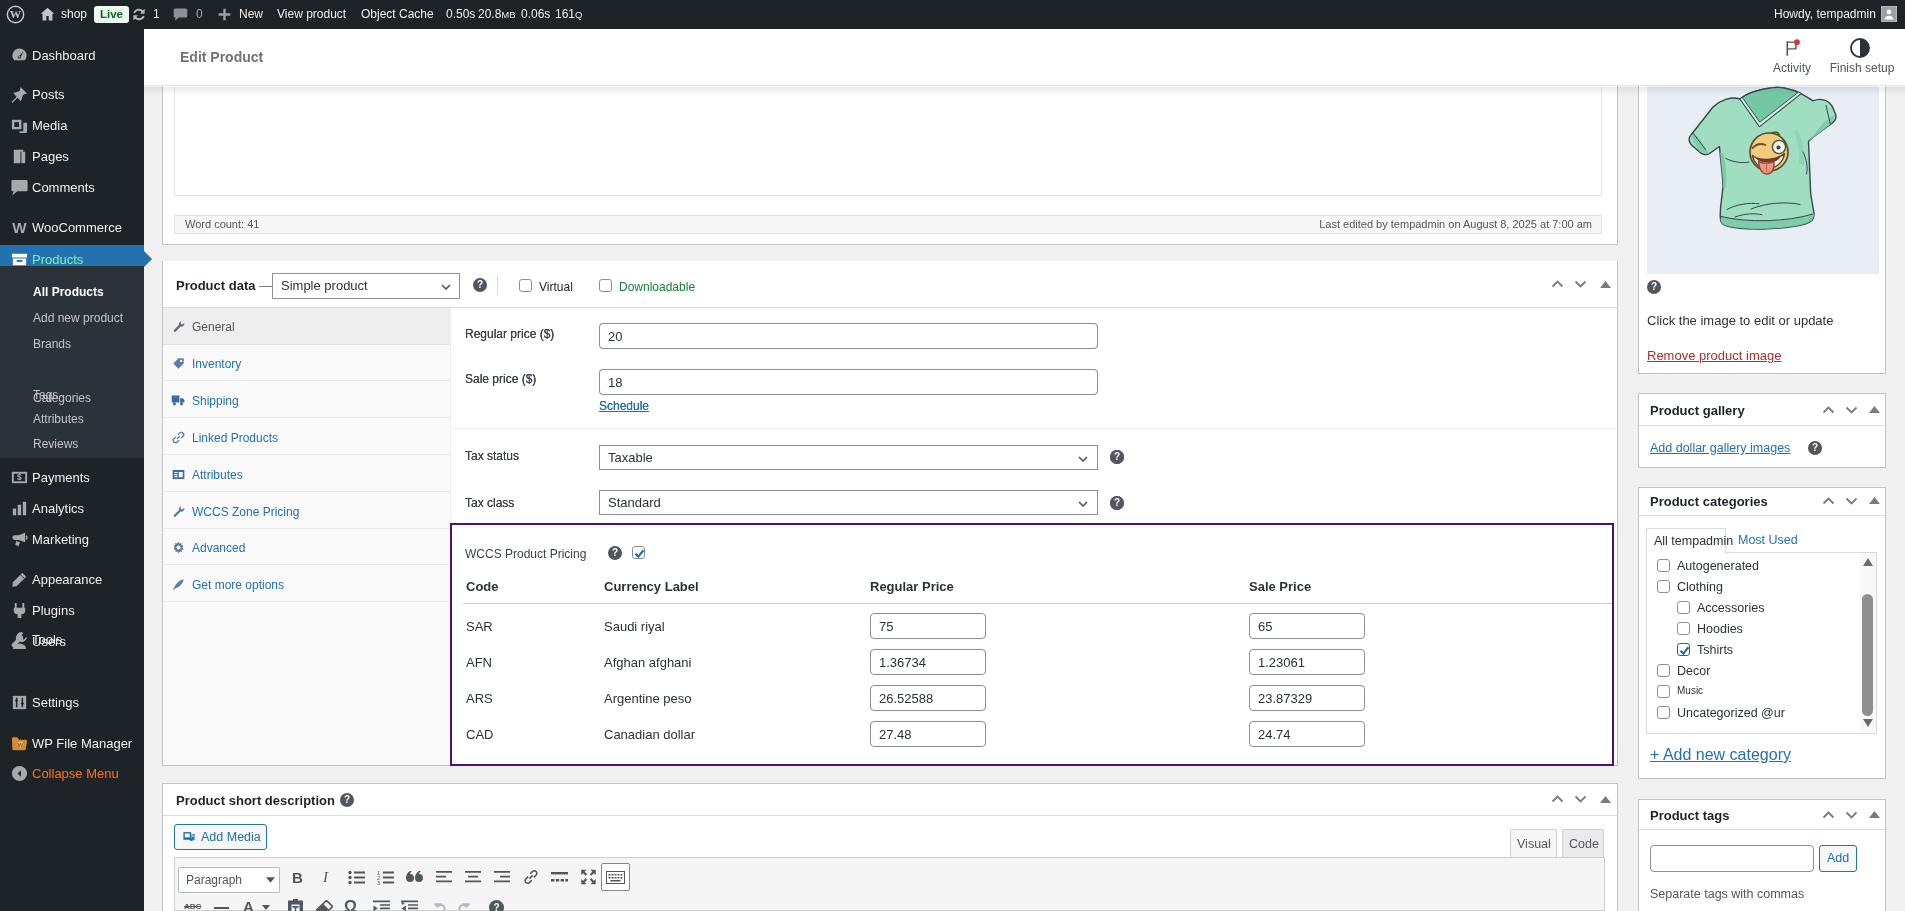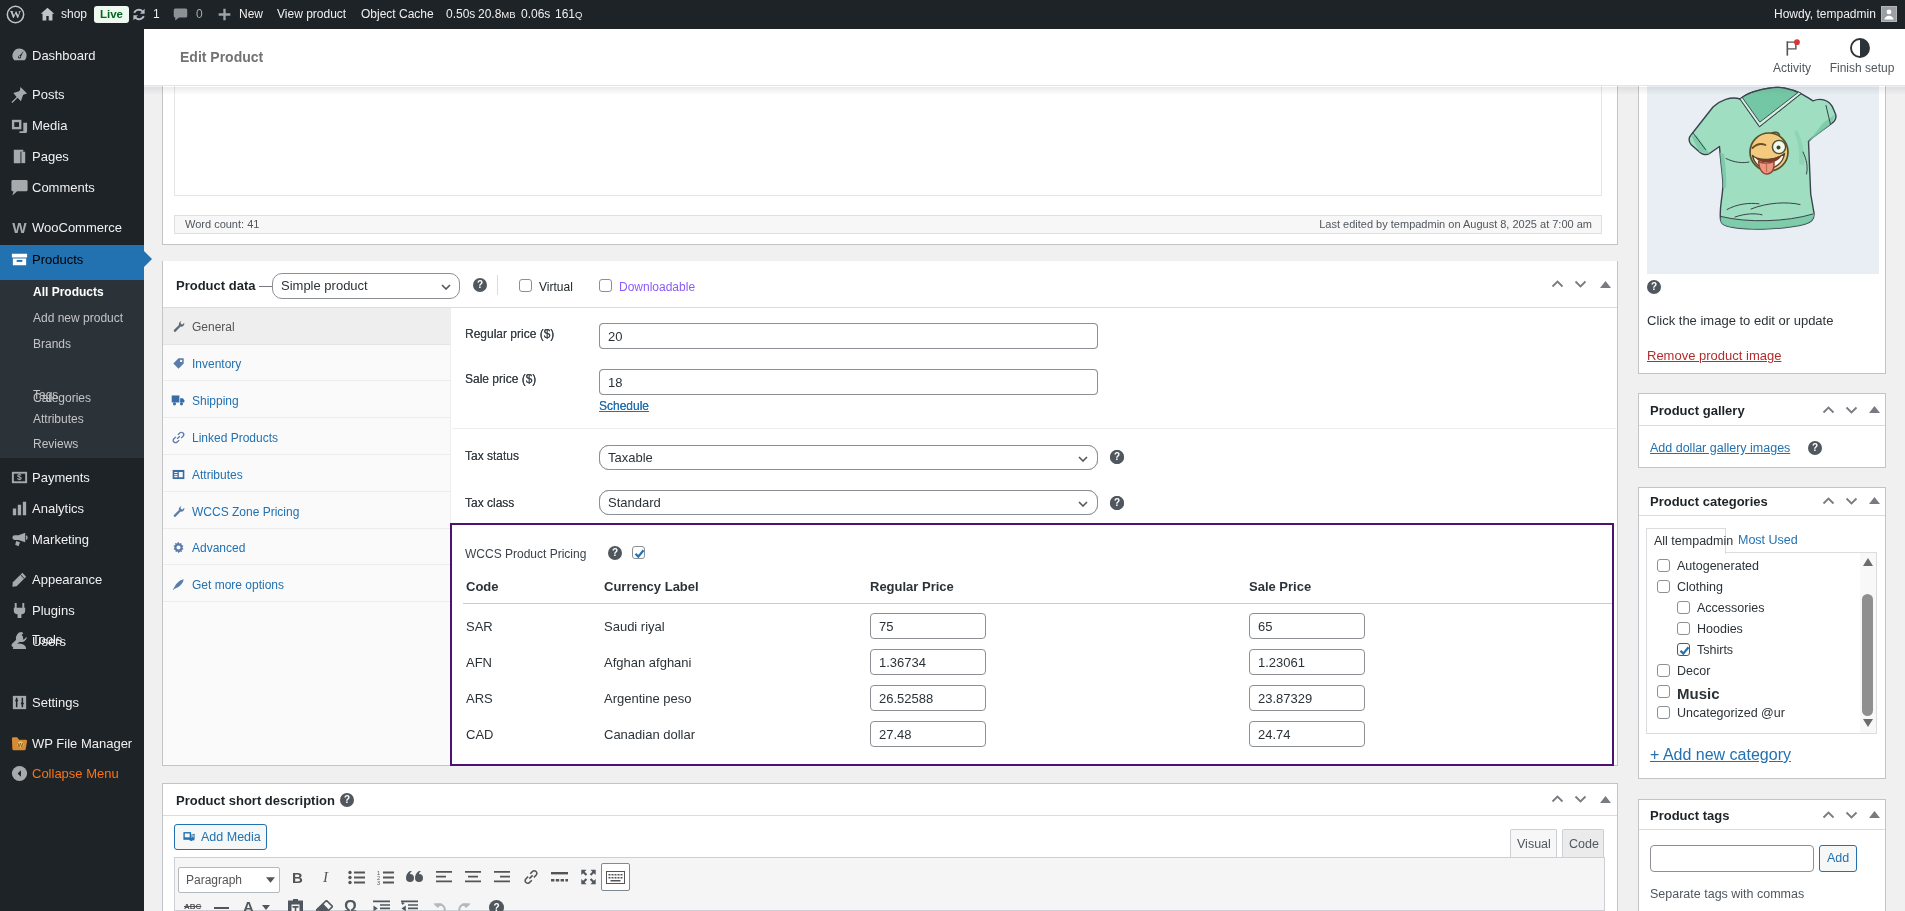--- a/index.html
+++ b/index.html
@@ -15,21 +15,21 @@
 .mi .txt { position:absolute; left:32px; top:0; line-height:31px; }
 .mi .ico { position:absolute; left:10px; top:6px; width:19px; height:19px; }
 .smi { position:absolute; left:33px; width:110px; height:26px; line-height:26px; color:#c3c4c7; font-size:12px; }
 
 #wcheader { position:absolute; left:144px; top:29px; width:1761px; height:57px; background:#fff; border-bottom:1px solid #e2e4e7; z-index:30; }
 #headshadow { position:absolute; left:144px; top:87px; width:1761px; height:8px; background:linear-gradient(to bottom, rgba(85,93,102,.12), rgba(85,93,102,0)); z-index:29; }
 
 .box { position:absolute; background:#fff; border:1px solid #c3c4c7; }
 .lbl { position:absolute; font-size:12px; color:#3c434a; white-space:nowrap; }
 input[type=text] { position:absolute; border:1px solid #8c8f94; border-radius:4px; font-family:"Liberation Sans",sans-serif; font-size:13px; color:#2c3338; padding:0 8px; background:#fff; }
-.sel { position:absolute; border:1px solid #8c8f94; border-radius:10px; background:#fff; font-size:13px; color:#2c3338; }
+.sel { position:absolute; border:1px solid #8c8f94; border-radius:0; background:#fff; font-size:13px; color:#2c3338; }
 .sel .st { position:absolute; left:8px; top:0; line-height:24px; }
 .chev { position:absolute; width:10px; height:6px; }
 .qi { position:absolute; width:14px; height:14px; border-radius:50%; background:#50575e; color:#fff; font-size:10px; font-weight:bold; text-align:center; line-height:14px; }
 .cb { position:absolute; width:13px; height:13px; border:1px solid #8c8f94; border-radius:3px; background:#fff; }
 .link { color:#2271b1; text-decoration:underline; }
 </style>
 </head>
 <body>
 <div id="adminbar">
   <svg class="it" style="left:6px;top:5px;width:19px;height:19px;" width="19" height="19" viewBox="0 0 20 20">
@@ -105,21 +105,21 @@
         <path d="M3 2 h14 a1.5 1.5 0 0 1 1.5 1.5 v9 a1.5 1.5 0 0 1 -1.5 1.5 h-9.5 l-5 4.5 1.2-4.5 h-0.7 a1.5 1.5 0 0 1 -1.5-1.5 v-9 A1.5 1.5 0 0 1 3 2 Z" fill="#a7aaad"></path>
       </svg>
       <span class="txt">Comments</span>
     </div>
   <div class="mi" style="top:183px;">
       <svg class="ico" viewBox="0 0 20 20">
         <text x="10" y="15.5" font-size="16" font-weight="bold" fill="#a7aaad" text-anchor="middle">W</text>
       </svg>
       <span class="txt">WooCommerce</span>
     </div>
-  <div class="mi" style="top:216px;height:35px;background:#2271b1;color:#000000;">
+  <div class="mi" style="top:216px;height:21px;background:#2271b1;color:#86efac;">
       <svg class="ico" style="top:5px;" viewBox="0 0 20 20">
         <path d="M2 4 h16 v4 h-16 Z M3 9 h14 v7 h-14 Z" fill="#fff"></path>
         <path d="M7 10.5 h6 v2 h-6 Z" fill="#2271b1"></path>
       </svg>
       <span class="txt" style="line-height:29px;">Products</span>
     </div>
   <div style="position:absolute;left:144px;top:222px;width:0;height:0;border-top:8px solid transparent;border-bottom:8px solid transparent;border-left:8px solid #2271b1;"></div>
   <div class="smi" style="top:250px;color:#fff;font-weight:bold;">All Products</div>
   <div class="smi" style="top:276px;">Add new product</div>
   <div class="smi" style="top:302px;">Brands</div>
@@ -229,21 +229,21 @@
     <span class="st" style="line-height:24px;">Simple product</span>
     <svg class="chev" style="right:8px;top:10px;" viewBox="0 0 10 6">
       <path d="M1 1 L5 5 L9 1" fill="none" stroke="#50575e" stroke-width="1.6"></path>
     </svg>
   </div>
 <div class="qi" style="left:473px;top:278px;">?</div>
 <div class="abs" style="left:497px;top:275px;width:1px;height:20px;background:#dcdcde;"></div>
 <div class="cb" style="left:519px;top:279px;"></div>
 <div class="lbl" style="left:539px;top:280px;color:#1d2327;">Virtual</div>
 <div class="cb" style="left:599px;top:279px;"></div>
-<div class="lbl" style="left:619px;top:280px;color:#8b5cf6;">Downloadable</div>
+<div class="lbl" style="left:619px;top:280px;color:#15803d;">Downloadable</div>
 <svg class="abs" style="left:1551px;top:280px;" width="13" height="8" viewBox="0 0 13 8">
     <path d="M1.5 6.5 L6.5 1.5 L11.5 6.5" fill="none" stroke="#787c82" stroke-width="1.8"></path>
   </svg>
 <svg class="abs" style="left:1574px;top:280px;" width="13" height="8" viewBox="0 0 13 8">
     <path d="M1.5 1.5 L6.5 6.5 L11.5 1.5" fill="none" stroke="#787c82" stroke-width="1.8"></path>
   </svg>
 <svg class="abs" style="left:1600px;top:281px;" width="11" height="7" viewBox="0 0 11 7">
     <path d="M0 7 L5.5 0 L11 7 Z" fill="#787c82"></path>
   </svg>
 
@@ -731,21 +731,21 @@
   <div class="lbl" style="left:1697px;top:622px;font-size:12.5px;color:#2c3338;">Hoodies</div>
   <div class="cb" style="left:1677px;top:643px;border-color:#50575e;">
         <svg width="13" height="13" viewBox="0 0 13 13" style="display:block;">
           <path d="M2.5 6.8 L5.3 9.6 L10.5 3.2" fill="none" stroke="#2271b1" stroke-width="2.2"></path>
         </svg>
       </div>
   <div class="lbl" style="left:1697px;top:643px;font-size:12.5px;color:#2c3338;">Tshirts</div>
   <div class="cb" style="left:1657px;top:664px;"></div>
   <div class="lbl" style="left:1677px;top:664px;font-size:12.5px;color:#2c3338;">Decor</div>
   <div class="cb" style="left:1657px;top:685px;"></div>
-  <div class="lbl" style="left:1677px;top:685px;font-size:15px;color:#2c3338;font-weight:bold;">Music</div>
+  <div class="lbl" style="left:1677px;top:685px;font-size:10px;color:#2c3338;">Music</div>
   <div class="cb" style="left:1657px;top:706px;"></div>
   <div class="lbl" style="left:1677px;top:706px;font-size:12.5px;color:#2c3338;">Uncategorized @ur</div>
 
   <div class="abs" style="left:1860px;top:553px;width:16px;height:180px;background:#f8f8f8;"></div>
   <svg class="abs" style="left:1863px;top:558px;" width="10" height="8" viewBox="0 0 10 8">
         <path d="M0 8 L5 0 L10 8 Z" fill="#6b6b6b"></path>
       </svg>
   <svg class="abs" style="left:1863px;top:719px;" width="10" height="8" viewBox="0 0 10 8">
         <path d="M0 0 L5 8 L10 0 Z" fill="#6b6b6b"></path>
       </svg>

